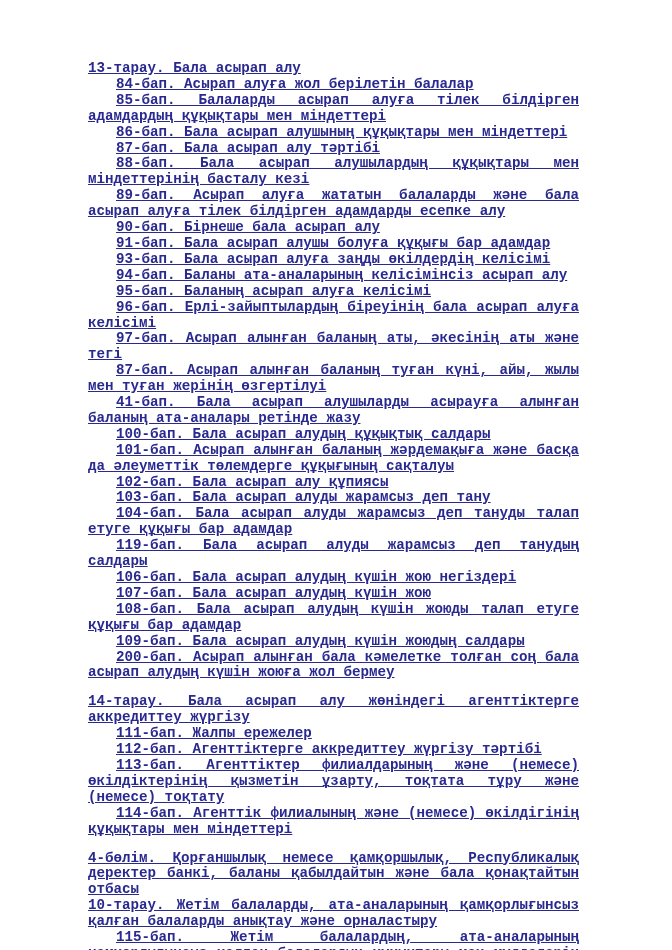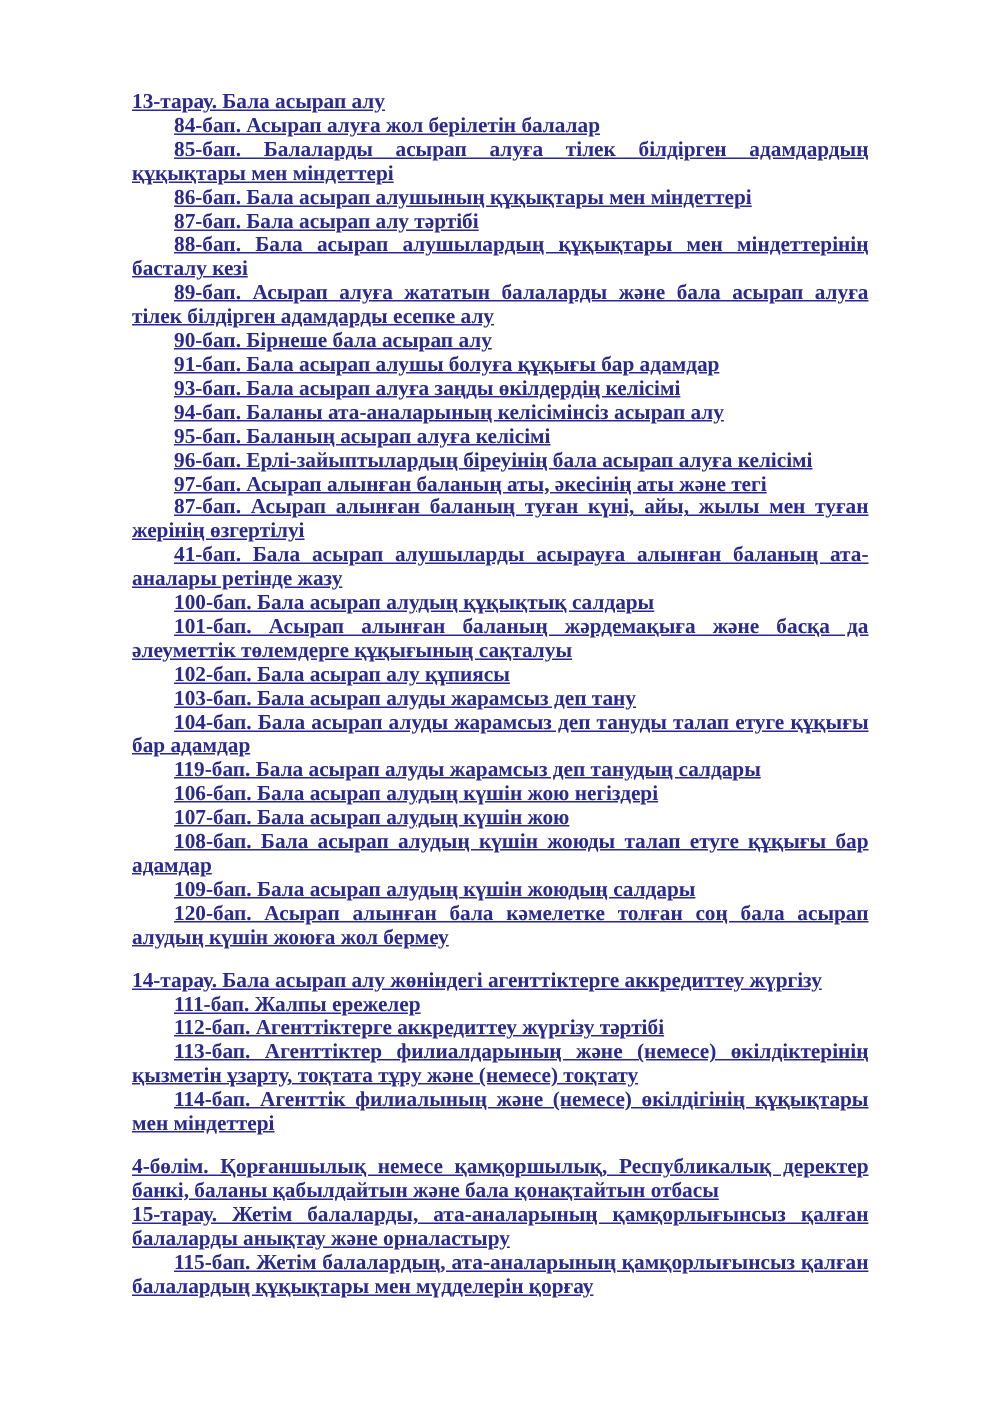--- a/index.html
+++ b/index.html
@@ -6,21 +6,21 @@
     margin: 0;
     padding: 0;
     background: #ffffff;
   }
   .page {
     position: relative;
     width: 672px;
     height: 950px;
     background: #ffffff;
     overflow: hidden;
-    font-family: Liberation Serif, serif;
+    font-family: Liberation Mono, monospace;
   }
   .toc {
     position: absolute;
     left: 88px;
     top: 61px;
     width: 491px;
     font-size: 14.2px;
     line-height: 15.9px;
     font-weight: bold;
     color: #29298f;
@@ -67,23 +67,23 @@
       <p class="entry article"><a href="#">100-бап. Бала асырап алудың құқықтық салдары</a></p>
       <p class="entry article"><a href="#">101-бап. Асырап алынған баланың жәрдемақыға және басқа да әлеуметтік төлемдерге құқығының сақталуы</a></p>
       <p class="entry article"><a href="#">102-бап. Бала асырап алу құпиясы</a></p>
       <p class="entry article"><a href="#">103-бап. Бала асырап алуды жарамсыз деп тану</a></p>
       <p class="entry article"><a href="#">104-бап. Бала асырап алуды жарамсыз деп тануды талап етуге құқығы бар адамдар</a></p>
       <p class="entry article"><a href="#">119-бап. Бала асырап алуды жарамсыз деп танудың салдары</a></p>
       <p class="entry article"><a href="#">106-бап. Бала асырап алудың күшін жою негіздері</a></p>
       <p class="entry article"><a href="#">107-бап. Бала асырап алудың күшін жою</a></p>
       <p class="entry article"><a href="#">108-бап. Бала асырап алудың күшін жоюды талап етуге құқығы бар адамдар</a></p>
       <p class="entry article"><a href="#">109-бап. Бала асырап алудың күшін жоюдың салдары</a></p>
-      <p class="entry article"><a href="#">120-бап. Асырап алынған бала кәмелетке толған соң бала асырап алудың күшін жоюға жол бермеу</a></p>
+      <p class="entry article"><a href="#">200-бап. Асырап алынған бала кәмелетке толған соң бала асырап алудың күшін жоюға жол бермеу</a></p>
       <p class="entry chapter gap"><a href="#">14-тарау. Бала асырап алу жөніндегі агенттіктерге аккредиттеу жүргізу</a></p>
       <p class="entry article"><a href="#">111-бап. Жалпы ережелер</a></p>
       <p class="entry article"><a href="#">112-бап. Агенттіктерге аккредиттеу жүргізу тәртібі</a></p>
       <p class="entry article"><a href="#">113-бап. Агенттіктер филиалдарының және (немесе) өкілдіктерінің қызметін ұзарту, тоқтата тұру және (немесе) тоқтату</a></p>
       <p class="entry article"><a href="#">114-бап. Агенттік филиалының және (немесе) өкілдігінің құқықтары мен міндеттері</a></p>
       <p class="entry part gap"><a href="#">4-бөлім. Қорғаншылық немесе қамқоршылық, Республикалық деректер банкі, баланы қабылдайтын және бала қонақтайтын отбасы</a></p>
-      <p class="entry chapter"><a href="#">15-тарау. Жетім балаларды, ата-аналарының қамқорлығынсыз қалған балаларды анықтау және орналастыру</a></p>
+      <p class="entry chapter"><a href="#">10-тарау. Жетім балаларды, ата-аналарының қамқорлығынсыз қалған балаларды анықтау және орналастыру</a></p>
       <p class="entry article"><a href="#">115-бап. Жетім балалардың, ата-аналарының қамқорлығынсыз қалған балалардың құқықтары мен мүдделерін қорғау</a></p>
     </div>
 </div>
 
 </body></html>

